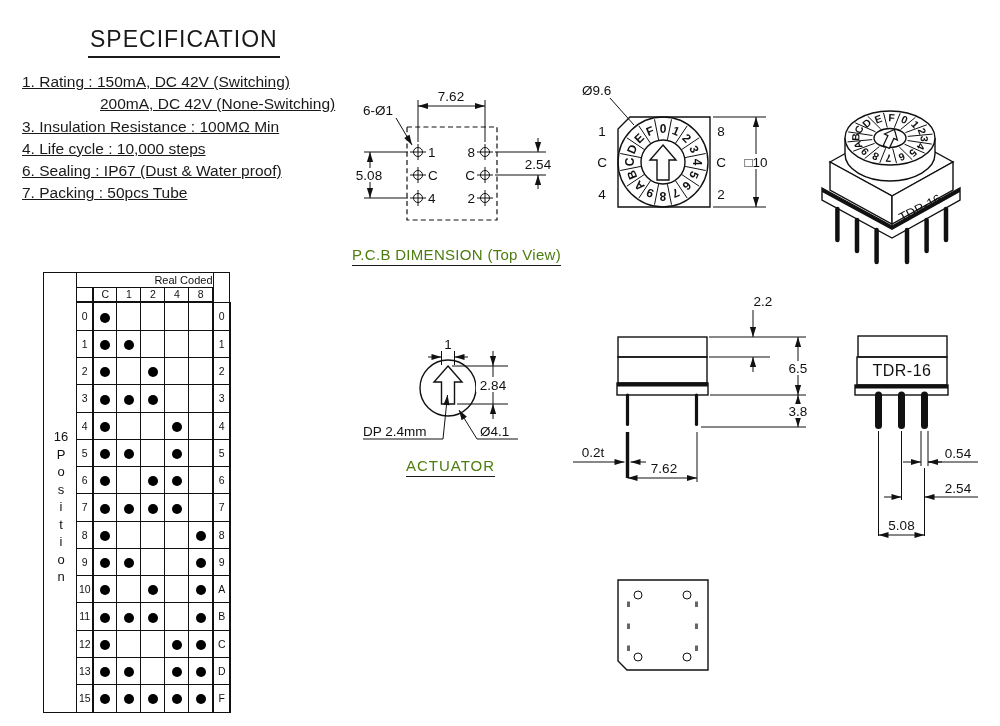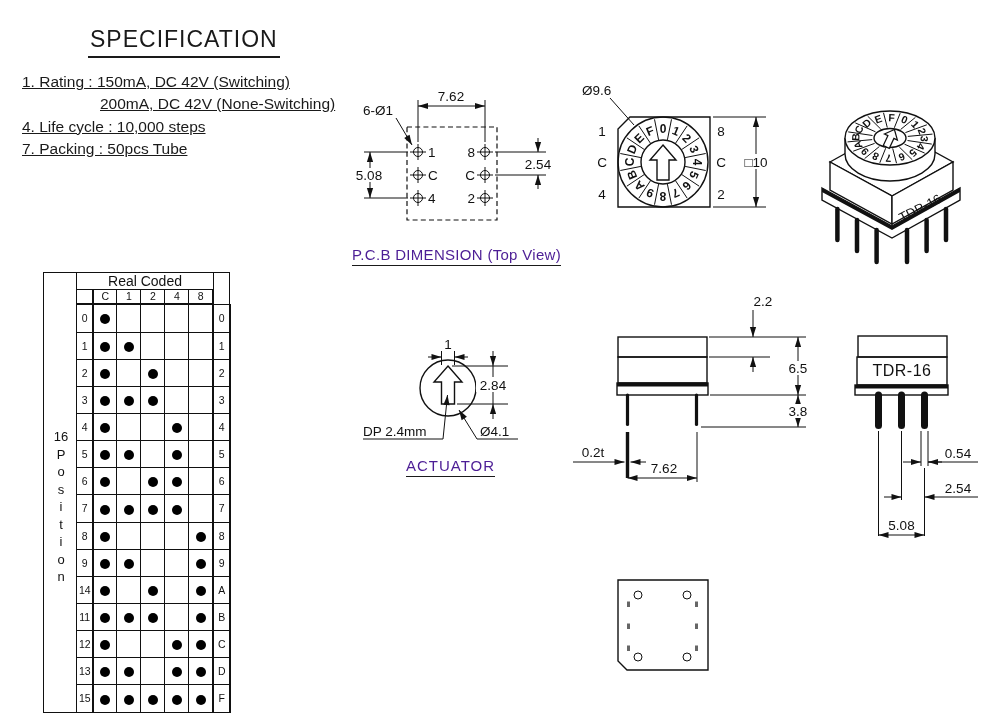--- a/index.html
+++ b/index.html
@@ -7,21 +7,21 @@
   body { font-family:"Liberation Sans", sans-serif; color:#111; }
   .page { position:relative; width:1000px; height:726px; background:#fff; overflow:hidden; }
 
   .title { position:absolute; left:88px; top:26px; font-size:23px; letter-spacing:1px;
            color:#1a1a1a; border-bottom:2px solid #1a1a1a; padding:0 2px 3px 2px; }
 
   .specs { position:absolute; left:22px; top:71px; font-size:15.5px; color:#1a1a1a; }
   .specs .line { height:22.3px; line-height:22.3px; white-space:pre;text-decoration:underline; }
   .specs .cont { padding-left:78px; }
 
-  .caption { position:absolute; font-size:15px; color:#4c1d95;
+  .caption { position:absolute; font-size:15px; color:#4d7c0f;
              border-bottom:1.5px solid #1a1a1a; padding-bottom:2px; letter-spacing:0.3px; }
 
   svg { position:absolute; overflow:visible; }
   svg text { font-family:"Liberation Sans", sans-serif; fill:#111; }
   .ln  { stroke:#111; stroke-width:1; fill:none; }
   .ol  { stroke:#111; stroke-width:1.4; fill:none; }
   .olw { stroke:#111; stroke-width:1.4; fill:#fff; }
   .dsh { stroke:#111; stroke-width:1.2; fill:none; stroke-dasharray:5 3.2; }
   .tick { stroke:#111; stroke-width:1; }
   .dim { font-size:13.5px; }
@@ -32,39 +32,41 @@
   
   .tt-outer { position:absolute; left:43px; top:272px; width:187px; height:441px;
               border:1.5px solid #111; }
   .tt-side { position:absolute; left:4px; top:155px; width:26px; display:flex;
              flex-direction:column; align-items:center; font-size:13px; line-height:17.5px;
              color:#111;justify-content:center; }
   table.tt { position:absolute; right:-1.5px; top:-1.5px; width:154px; height:441px;
              border-collapse:collapse; table-layout:fixed; }
   .tt td { border:1px solid #111; text-align:center; vertical-align:middle;
            padding:0; font-size:10.5px; color:#111; }
-  .tt .tt-rc   { height:15px; font-size:14px; border-width:1.5px; }
+  .tt .tt-rc   { height:15px; font-size:11px; border-width:1.5px;text-align:right; }
   .tt .tt-head { height:15px; border-bottom-width:2px; }
   .tt .bl { border-left-width:2px; }
   .tt .br { border-right-width:2px; }
   .tt .ghost { border-top:none; border-right:none; border-bottom:none; }
   .dot { display:inline-block; width:10px; height:10px; border-radius:50%;
          background:#000; vertical-align:middle; }
 </style>
 </head>
 <body>
 
 <div class="page">
 
   <div class="title">SPECIFICATION</div>
 
   <div class="specs">
     <div class="line">1. Rating : 150mA, DC 42V (Switching)</div>
     <div class="line cont">200mA, DC 42V (None-Switching)</div>
+    <div class="line">3. Insulation Resistance : 100MΩ Min</div>
     <div class="line">4. Life cycle : 10,000 steps</div>
+    <div class="line">6. Sealing : IP67 (Dust &amp; Water proof)</div>
     <div class="line">7. Packing : 50pcs Tube</div>
   </div>
 
   <svg style="left:350px; top:78px;" width="230" height="165" viewBox="0 0 230 165">
     <defs>
       <marker id="ah" viewBox="0 0 10 8" refX="10" refY="4" markerWidth="11" markerHeight="8" orient="auto-start-reverse">
           <path d="M0,0.9 L10,4 L0,7.1 Z" fill="#111"></path>
         </marker>
     </defs>
     <rect class="dsh" x="57" y="49" width="90" height="93"></rect>
@@ -352,21 +354,21 @@
           <tr>
             <td>9</td>
             <td class="bl"><span class="dot"></span></td>
             <td><span class="dot"></span></td>
             <td></td>
             <td></td>
             <td class=" br"><span class="dot"></span></td>
             <td>9</td>
           </tr>
           <tr>
-            <td>14</td>
+            <td>10</td>
             <td class="bl"><span class="dot"></span></td>
             <td></td>
             <td><span class="dot"></span></td>
             <td></td>
             <td class=" br"><span class="dot"></span></td>
             <td>A</td>
           </tr>
           <tr>
             <td>11</td>
             <td class="bl"><span class="dot"></span></td>

